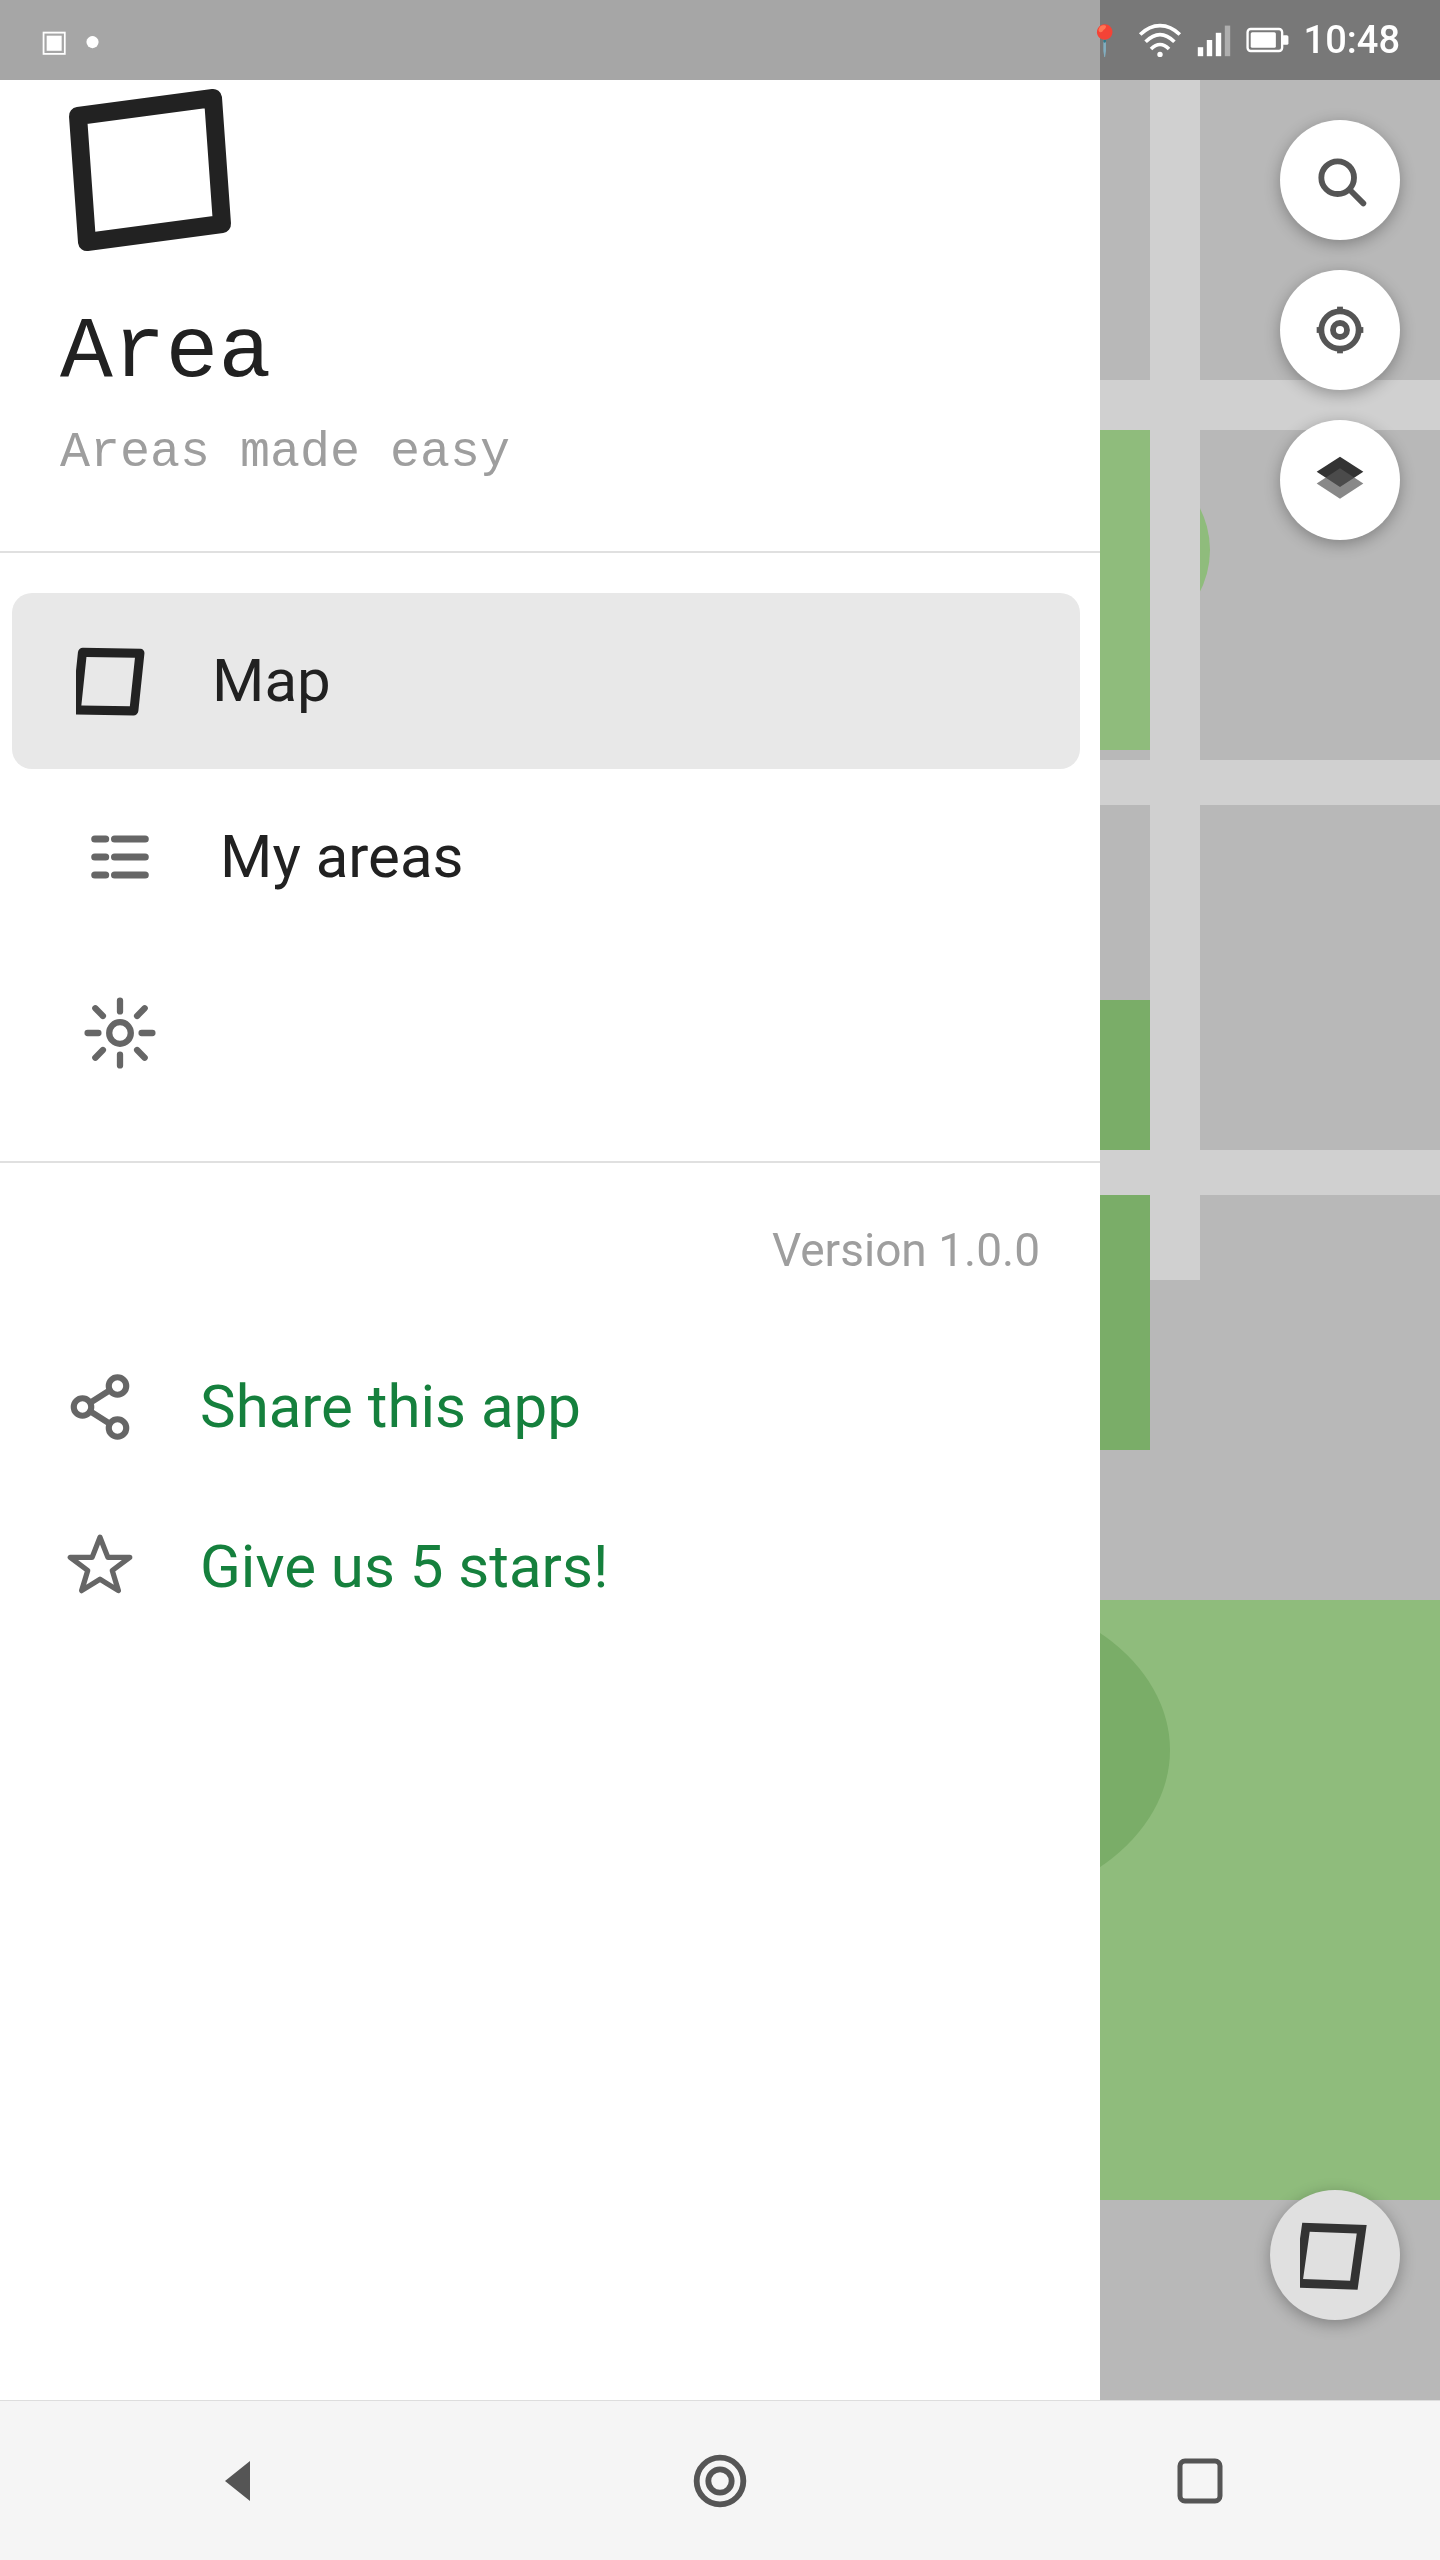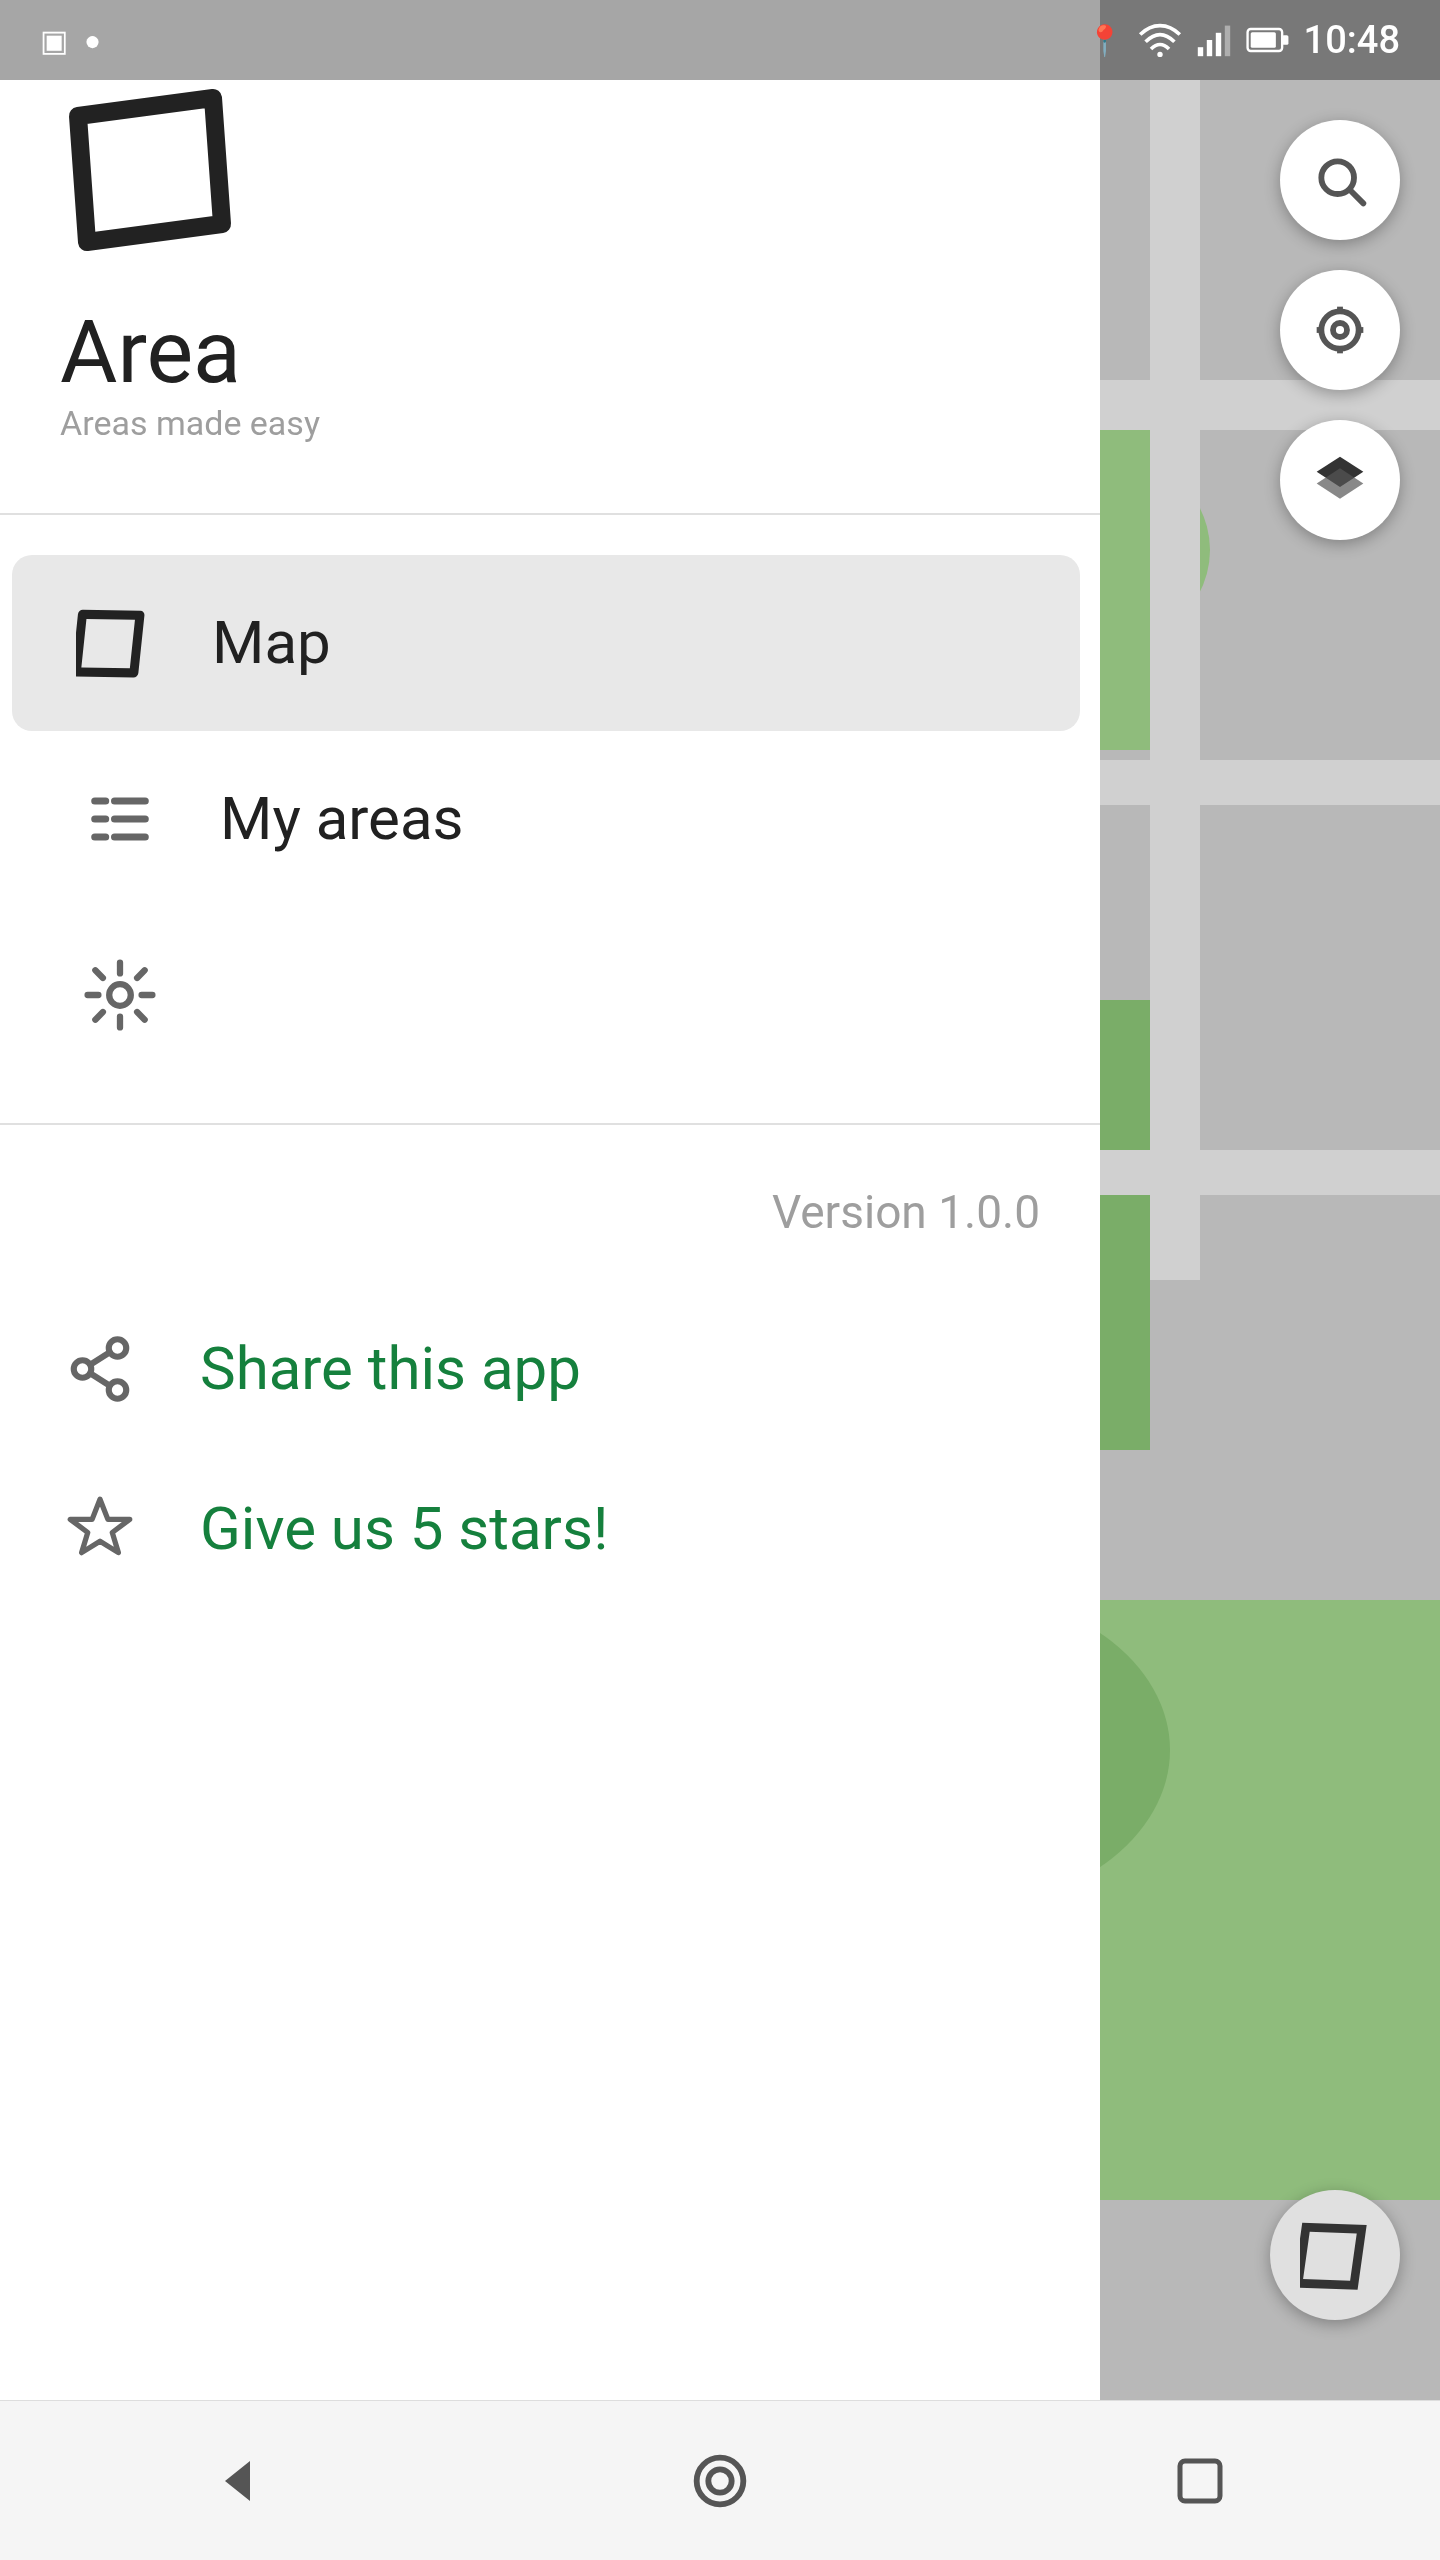--- a/index.html
+++ b/index.html
@@ -119,39 +119,40 @@
       width: 1100px;
       height: 100%;
       background: white;
       z-index: 50;
       display: flex;
       flex-direction: column;
     }
 
     .drawer-header {
       padding: 80px 32px 50px 60px;
+      font-family: Liberation Mono, monospace;
     }
 
     .app-logo {
       width: 180px;
       height: 180px;
       margin-bottom: 40px;
     }
 
     .app-name {
       font-size: 88px;
       font-weight: 400;
       color: #212121;
       line-height: 1.1;
     }
 
     .app-tagline {
-      font-size: 34px;
+      font-size: 50px;
       color: #9e9e9e;
-      margin-top: 2px;
+      margin-top: 22px;
     }
 
     .divider {
       height: 2px;
       background: #e0e0e0;
       margin: 20px 0;
     }
 
     .nav-items {
       padding: 20px 0;

